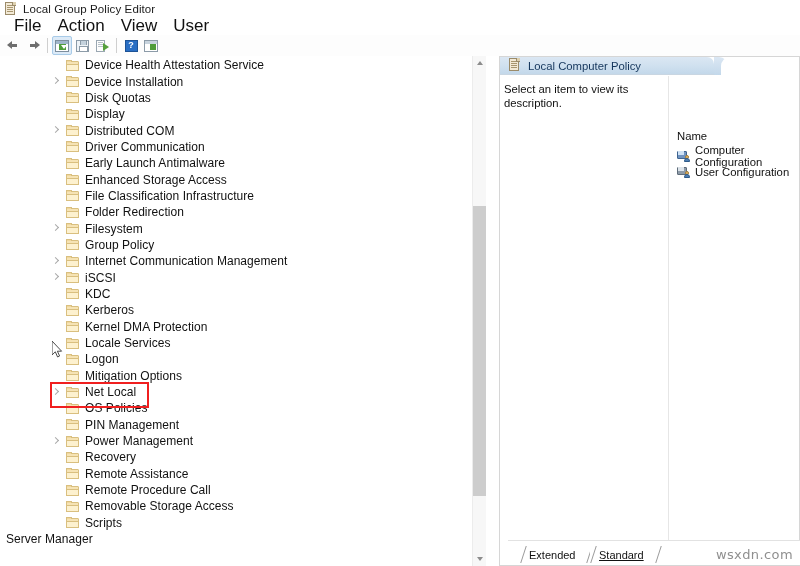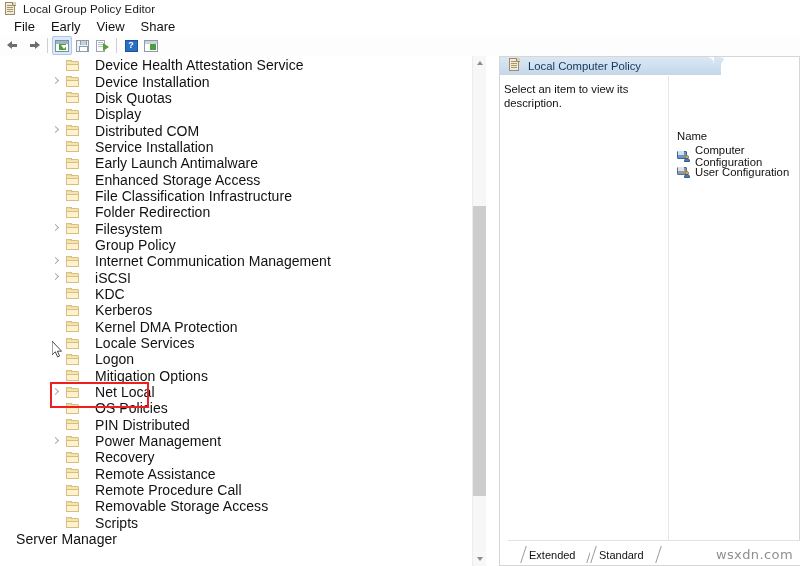--- a/index.html
+++ b/index.html
@@ -25,21 +25,21 @@
   .mmc-ico .pg{position:absolute;left:1px;top:0;width:10px;height:13px;background:#f3ead6;border:1px solid #9b8b6a;box-sizing:border-box;}
   .mmc-ico .bar{position:absolute;left:3px;width:6px;height:1px;background:#a8966f;}
   .mmc-ico .b1{top:3px}.mmc-ico .b2{top:5px}.mmc-ico .b3{top:7px}.mmc-ico .b4{top:9px}
   .mmc-ico .fold{position:absolute;right:1px;top:0;width:4px;height:4px;background:#ddd0b0;border-left:1px solid #9b8b6a;border-bottom:1px solid #9b8b6a;box-sizing:border-box;}
 
   
   .menubar{
     position:absolute;left:0;top:17px;width:800px;height:18px;
     background:#ffffff;display:flex;align-items:center;padding-left:7px;
   }
-  .menubar .mi{font-size:13px;color:#111;padding:1px 9px 1px 7px;cursor:default;}
+  .menubar .mi{font-size:17px;color:#111;padding:1px 9px 1px 7px;cursor:default;}
 
   
   .toolbar{
     position:absolute;left:0;top:35px;width:800px;height:21px;
     background:#fdfdfd;border-bottom:1px solid #dcdcdc;
     display:flex;align-items:center;padding-left:3px;
   }
   .tbbtn{width:20px;height:19px;display:flex;align-items:center;justify-content:center;position:relative;}
   .tbbtn.active{background:#dceaf7;border:1px solid #a8cbe8;box-sizing:border-box;border-radius:2px;}
   .tbsep{width:1px;height:15px;background:#cfcfcf;margin:0 4px;}
@@ -82,21 +82,21 @@
   .trow .twist{width:11px;height:11px;position:relative;flex:none;margin-left:50px;}
   .trow .twist.has:after{
     content:"";position:absolute;left:3px;top:2px;width:4px;height:4px;
     border-right:1.3px solid #a8a8a8;border-bottom:1.3px solid #a8a8a8;
     transform:rotate(-45deg);
   }
   .folder{width:13px;height:11px;position:relative;flex:none;margin-left:5px;}
   .folder .back{position:absolute;left:0;top:1px;width:13px;height:10px;background:#f6e3b4;border:1px solid #d9bf7f;box-sizing:border-box;border-radius:0 1px 1px 1px;}
   .folder .tab{position:absolute;left:0;top:0;width:6px;height:2px;background:#f0d79e;border:1px solid #d9bf7f;border-bottom:none;box-sizing:border-box;}
   .folder .front{position:absolute;left:0;bottom:0;width:13px;height:7px;background:#fdf1cf;border:1px solid #d9bf7f;box-sizing:border-box;}
-  .trow .tlabel{margin-left:16px;font-size:14px;color:#111;letter-spacing:.05px;}
+  .trow .tlabel{margin-left:6px;font-size:12px;color:#111;letter-spacing:.05px;}
 
   
   .annot{
     position:absolute;left:50px;top:346px;width:99px;height:26px;
     border:2.5px solid #f01f1f;box-sizing:border-box;z-index:5;
     pointer-events:none;
   }
 
   
   .cursor{position:absolute;left:52px;top:285px;width:12px;height:18px;z-index:6;}
@@ -146,44 +146,44 @@
   .ico-cfg.user .scr{background:#dde4ea;}
 
   
   .rp-tabs{position:absolute;left:8px;bottom:0;width:100%;height:24px;background:#fff;border-top:1px solid #e2e2e2;}
   .btab{position:absolute;bottom:2px;height:17px;display:flex;align-items:center;font-size:11px;color:#111;padding:0 9px;}
   .btab .sl{position:absolute;top:0;bottom:0;width:9px;}
   .btab .sl.l{left:-6px;border-right:1px solid #9a9a9a;transform:skewX(-18deg);}
   .btab .sl.r{right:-6px;border-right:1px solid #9a9a9a;transform:skewX(-18deg);}
   #tab-extended{left:12px;}
   #tab-standard{left:82px;}
-  #tab-standard.sel{background:#fff;}
+  #tab-standard.sel{background:#fff;text-decoration:underline;}
 
   .watermark{position:absolute;right:14px;bottom:3px;font-size:13px;color:#8f8f8f;letter-spacing:.4px;font-family:"DejaVu Sans",sans-serif;}
 </style>
 </head>
 <body>
 
 <div id="app">
 
   <div class="titlebar">
     <span class="tb-icon">
       <span class="mmc-ico">
         <span class="pg"></span><span class="bar b1"></span><span class="bar b2"></span>
         <span class="bar b3"></span><span class="bar b4"></span><span class="fold"></span>
       </span>
     </span>
     <span class="title-text">Local Group Policy Editor</span>
   </div>
 
   <div class="menubar">
     <span class="mi">File</span>
-    <span class="mi">Early</span>
+    <span class="mi">Action</span>
     <span class="mi">View</span>
-    <span class="mi">Share</span>
+    <span class="mi">User</span>
   </div>
 
   <div class="toolbar">
     <div class="tbbtn">
       <span class="arw left">
           <i class="shaft"></i>
           <i class="head"></i>
         </span>
     </div>
     <div class="tbbtn">
@@ -275,21 +275,21 @@
             </span>
             <span class="tlabel">Distributed COM</span>
           </div>
           <div class="trow">
             <span class="twist"></span>
             <span class="folder">
               <span class="back"></span>
               <span class="tab"></span>
               <span class="front"></span>
             </span>
-            <span class="tlabel">Service Installation</span>
+            <span class="tlabel">Driver Communication</span>
           </div>
           <div class="trow">
             <span class="twist"></span>
             <span class="folder">
               <span class="back"></span>
               <span class="tab"></span>
               <span class="front"></span>
             </span>
             <span class="tlabel">Early Launch Antimalware</span>
           </div>
@@ -428,21 +428,21 @@
             </span>
             <span class="tlabel">OS Policies</span>
           </div>
           <div class="trow">
             <span class="twist"></span>
             <span class="folder">
               <span class="back"></span>
               <span class="tab"></span>
               <span class="front"></span>
             </span>
-            <span class="tlabel">PIN Distributed</span>
+            <span class="tlabel">PIN Management</span>
           </div>
           <div class="trow">
             <span class="twist has"></span>
             <span class="folder">
               <span class="back"></span>
               <span class="tab"></span>
               <span class="front"></span>
             </span>
             <span class="tlabel">Power Management</span>
           </div>

